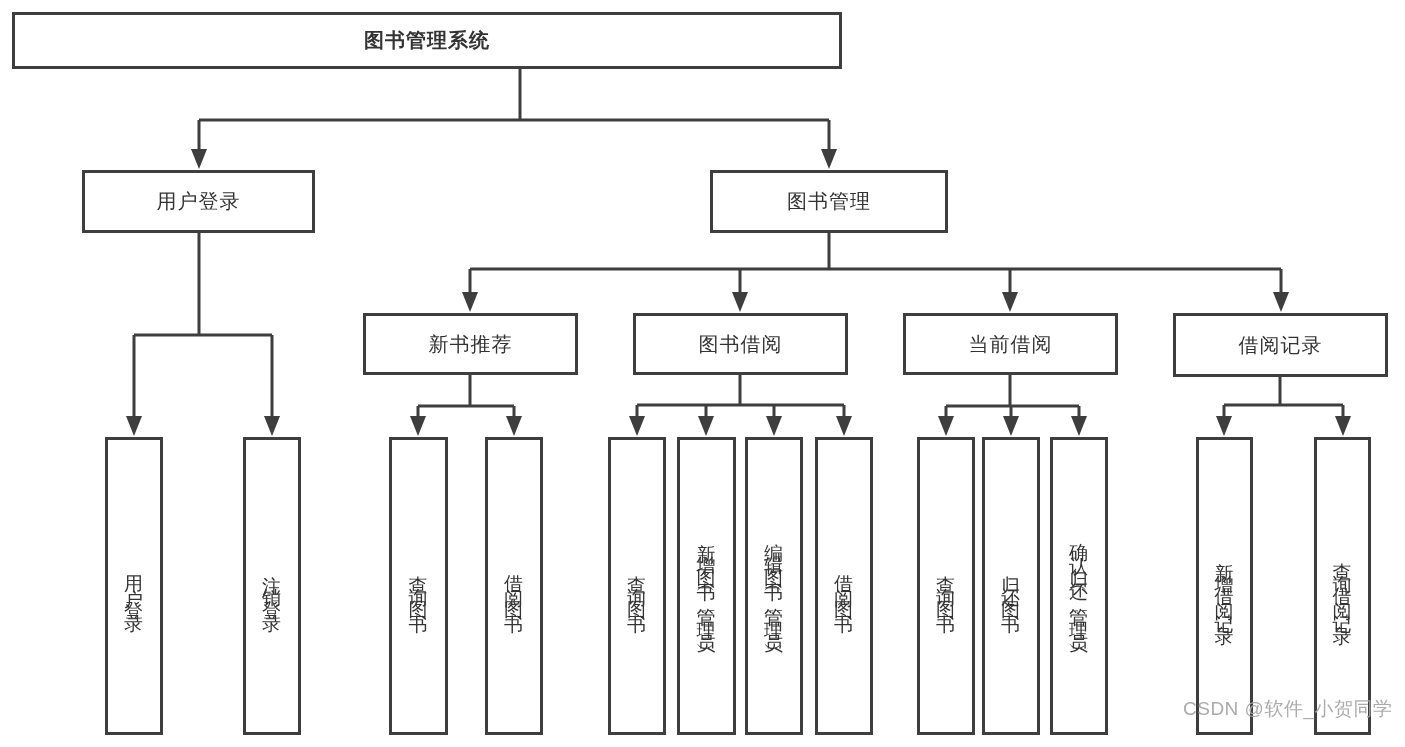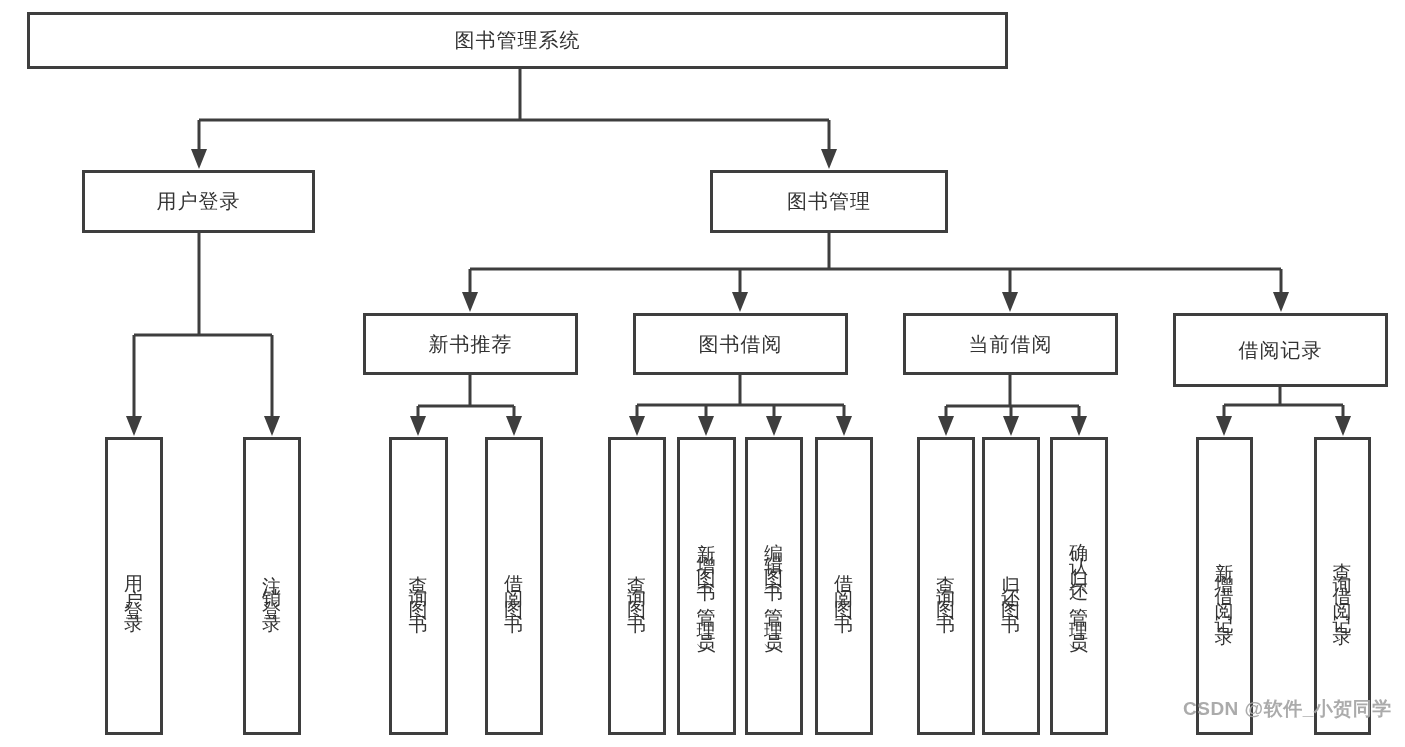--- a/index.html
+++ b/index.html
@@ -97,41 +97,41 @@
 
       <path d="M938,416 H954 L946,436 Z"></path>
       <path d="M1003,416 H1019 L1011,436 Z"></path>
       <path d="M1071,416 H1087 L1079,436 Z"></path>
 
       <path d="M1216,416 H1232 L1224,436 Z"></path>
       <path d="M1335,416 H1351 L1343,436 Z"></path>
     </g>
   </svg>
 
-  <div class="node" style="left:27px; top:12px; width:981px; height:57px;">
+  <div class="node" style="left:12px; top:12px; width:830px; height:57px;font-weight:bold;">
     <span>图书管理系统</span>
   </div>
 
   <div class="node" style="left:82px; top:170px; width:233px; height:63px;">
     <span>用户登录</span>
   </div>
   <div class="node" style="left:710px; top:170px; width:238px; height:63px;">
     <span>图书管理</span>
   </div>
 
   <div class="node" style="left:363px; top:313px; width:215px; height:62px;">
     <span>新书推荐</span>
   </div>
   <div class="node" style="left:633px; top:313px; width:215px; height:62px;font-family:Liberation Mono, monospace;">
     <span>图书借阅</span>
   </div>
   <div class="node" style="left:903px; top:313px; width:215px; height:62px;align-items:center;">
     <span>当前借阅</span>
   </div>
-  <div class="node" style="left:1173px; top:313px; width:215px; height:74px;">
+  <div class="node" style="left:1173px; top:313px; width:215px; height:64px;">
     <span>借阅记录</span>
   </div>
 
   <div class="node vnode" style="left:105px; top:437px; width:58px; height:298px;">
     <span>用户登录</span>
   </div>
   <div class="node vnode" style="left:243px; top:437px; width:58px; height:298px;">
     <span>注销登录</span>
   </div>
 
@@ -165,15 +165,15 @@
     <span>确认归还（管理员）</span>
   </div>
 
   <div class="node vnode" style="left:1196px; top:437px; width:57px; height:298px;">
     <span>新增借阅记录</span>
   </div>
   <div class="node vnode" style="left:1314px; top:437px; width:57px; height:298px;">
     <span>查询借阅记录</span>
   </div>
 
-  <div class="watermark" style="left:1183px; top:696px;font-weight:bold;">CSDN @软件_小贺同学</div>
+  <div class="watermark" style="left:1183px; top:696px;">CSDN @软件_小贺同学</div>
 
 </div>
 
 </body></html>

